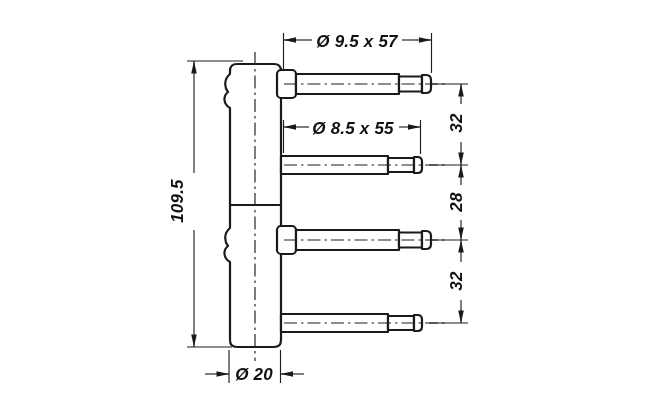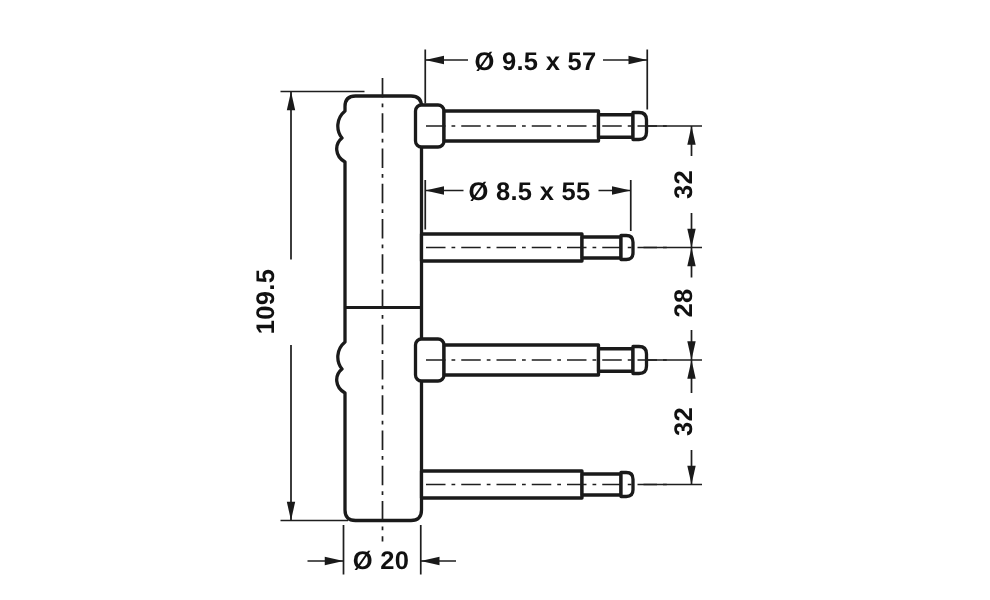--- a/index.html
+++ b/index.html
@@ -2,20 +2,21 @@
 <html><head>
 <meta charset="utf-8">
 <style>
   html,body{margin:0;padding:0;background:#ffffff;}
   .canvas{
     position:relative;
     width:660px;height:400px;
     background:#ffffff;
     font-family:"Liberation Sans", sans-serif;
     overflow:hidden;
+    font-style:italic;
   }
   svg text{
     font-family:"Liberation Sans","DejaVu Sans",sans-serif;
     font-weight:bold;
     font-size:17px;
     fill:#111111;
     letter-spacing:0.2px;
   }
   .outline{stroke:#1a1a1a;stroke-width:2.2;fill:#ffffff;stroke-linejoin:round;}
   .thinline{stroke:#1e1e1e;stroke-width:1.15;fill:none;}

